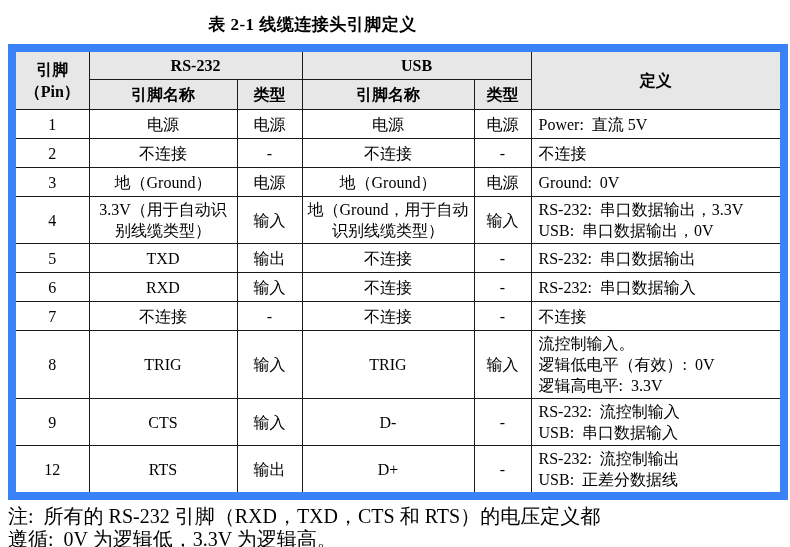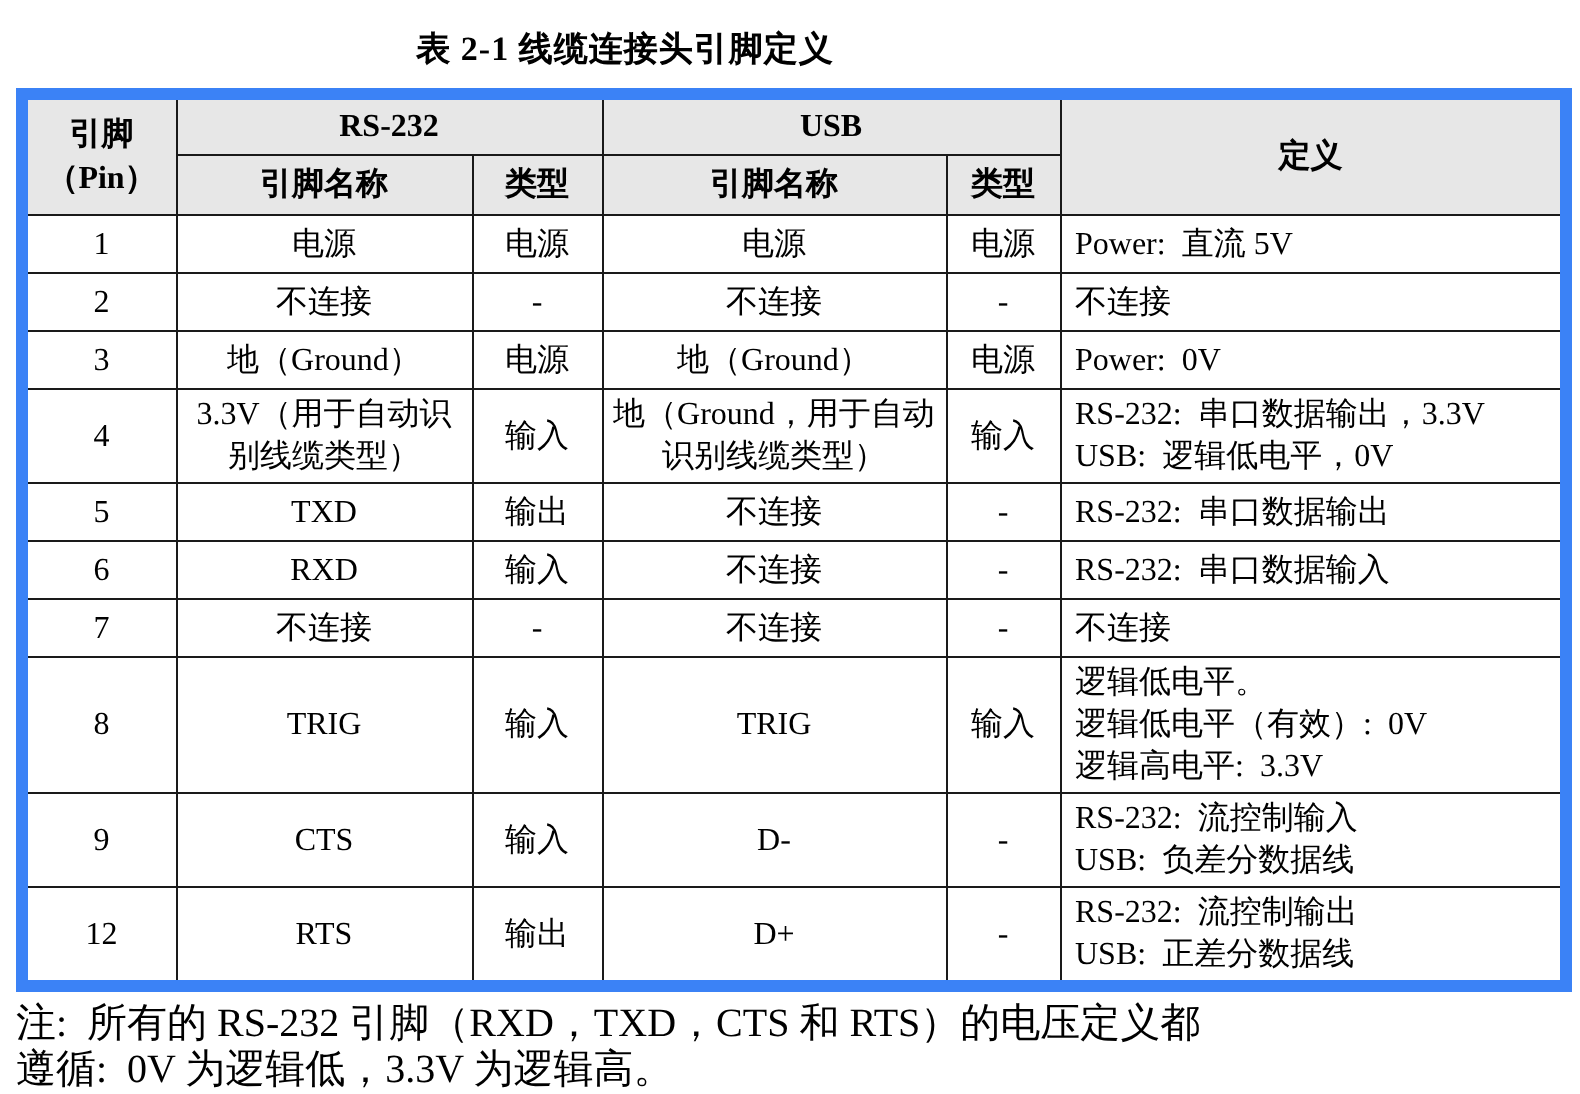--- a/index.html
+++ b/index.html
@@ -24,21 +24,21 @@
     font-size: 17px;
     line-height: 22px;
     margin-bottom: 8px;
     letter-spacing: 0.5px;
   }
   table.pin-table {
     border-collapse: collapse;
     table-layout: fixed;
     margin-left: 8px;
     width: 772px;
-    border: 6px solid #3b82f6;
+    border: 8px solid #3b82f6;
   }
   .pin-table th, .pin-table td {
     border: 1px solid #1a1a1a;
     font-size: 16px;
     line-height: 21px;
     padding: 2px 4px;
     text-align: center;
     vertical-align: middle;
     overflow: hidden;
   }
@@ -117,32 +117,32 @@
             <div class="def-line">不连接</div>
           </td>
         </tr>
         <tr>
           <td>3</td>
           <td>地（Ground）</td>
           <td>电源</td>
           <td>地（Ground）</td>
           <td>电源</td>
           <td class="c-def">
-            <div class="def-line">Power:  0V</div>
+            <div class="def-line">Ground:  0V</div>
           </td>
         </tr>
         <tr>
           <td>4</td>
           <td>3.3V（用于自动识别线缆类型）</td>
           <td>输入</td>
           <td>地（Ground，用于自动识别线缆类型）</td>
           <td>输入</td>
           <td class="c-def">
             <div class="def-line">RS-232:  串口数据输出，3.3V</div>
-            <div class="def-line">USB:  逻辑低电平，0V</div>
+            <div class="def-line">USB:  串口数据输出，0V</div>
           </td>
         </tr>
         <tr>
           <td>5</td>
           <td>TXD</td>
           <td>输出</td>
           <td>不连接</td>
           <td>-</td>
           <td class="c-def">
             <div class="def-line">RS-232:  串口数据输出</div>
@@ -168,34 +168,34 @@
             <div class="def-line">不连接</div>
           </td>
         </tr>
         <tr>
           <td>8</td>
           <td>TRIG</td>
           <td>输入</td>
           <td>TRIG</td>
           <td>输入</td>
           <td class="c-def">
-            <div class="def-line">逻辑低电平。</div>
+            <div class="def-line">流控制输入。</div>
             <div class="def-line">逻辑低电平（有效）:  0V</div>
             <div class="def-line">逻辑高电平:  3.3V</div>
           </td>
         </tr>
         <tr>
           <td>9</td>
           <td>CTS</td>
           <td>输入</td>
           <td>D-</td>
           <td>-</td>
           <td class="c-def">
             <div class="def-line">RS-232:  流控制输入</div>
-            <div class="def-line">USB:  负差分数据线</div>
+            <div class="def-line">USB:  串口数据输入</div>
           </td>
         </tr>
         <tr>
           <td>12</td>
           <td>RTS</td>
           <td>输出</td>
           <td>D+</td>
           <td>-</td>
           <td class="c-def">
             <div class="def-line">RS-232:  流控制输出</div>

